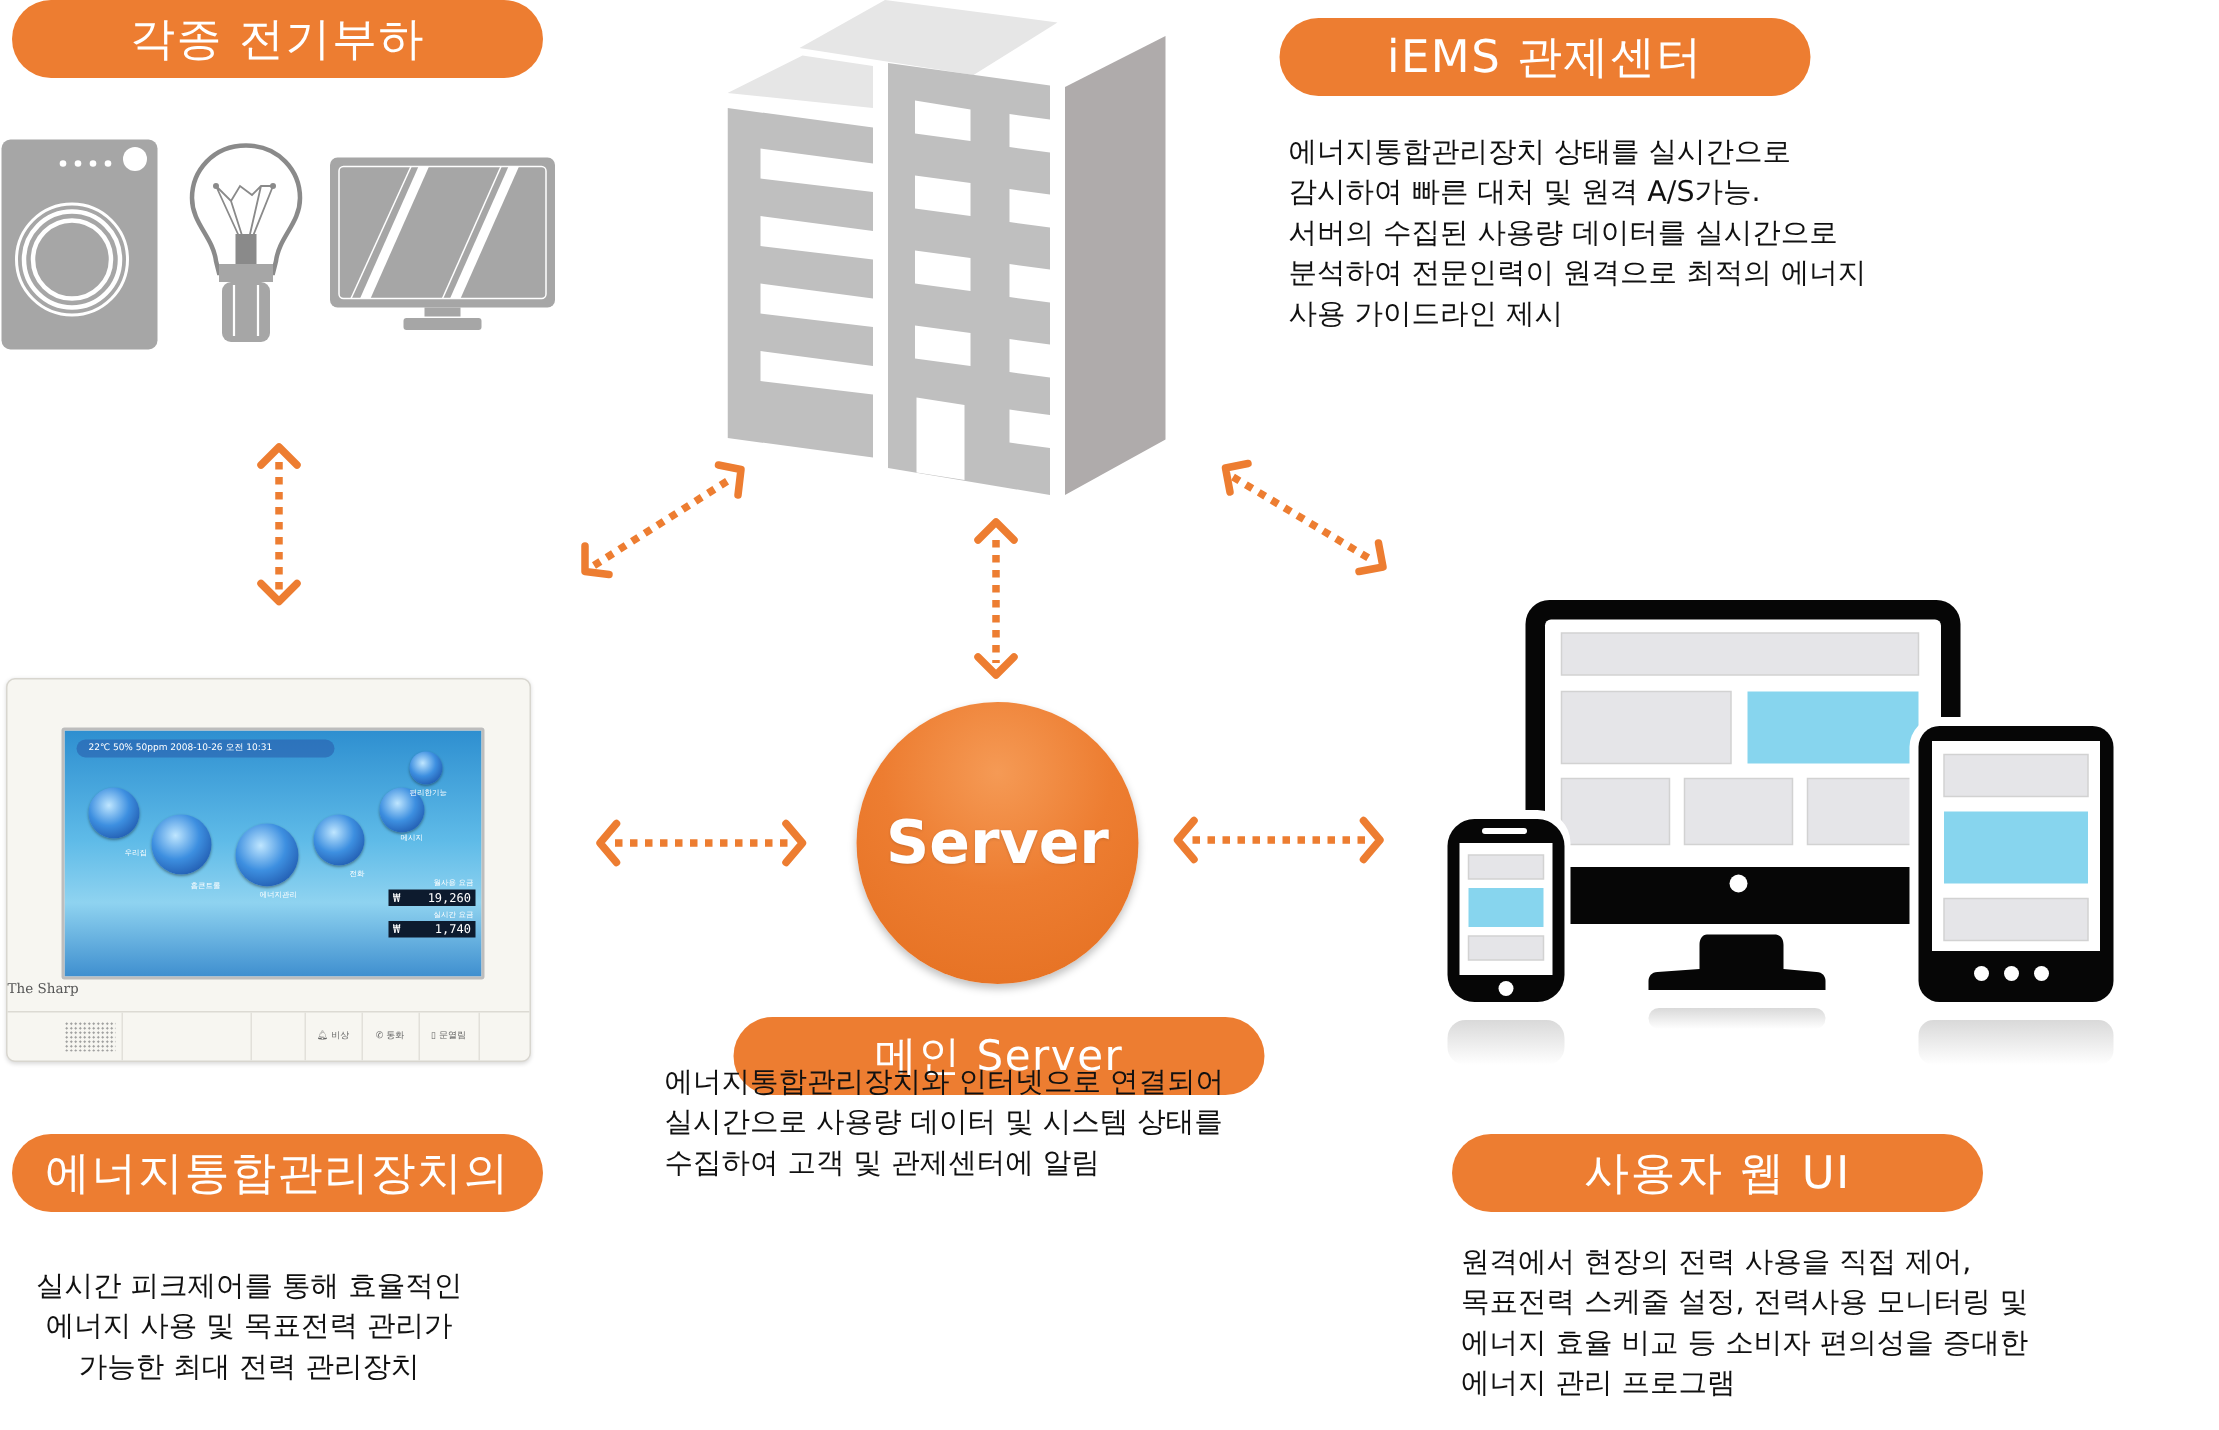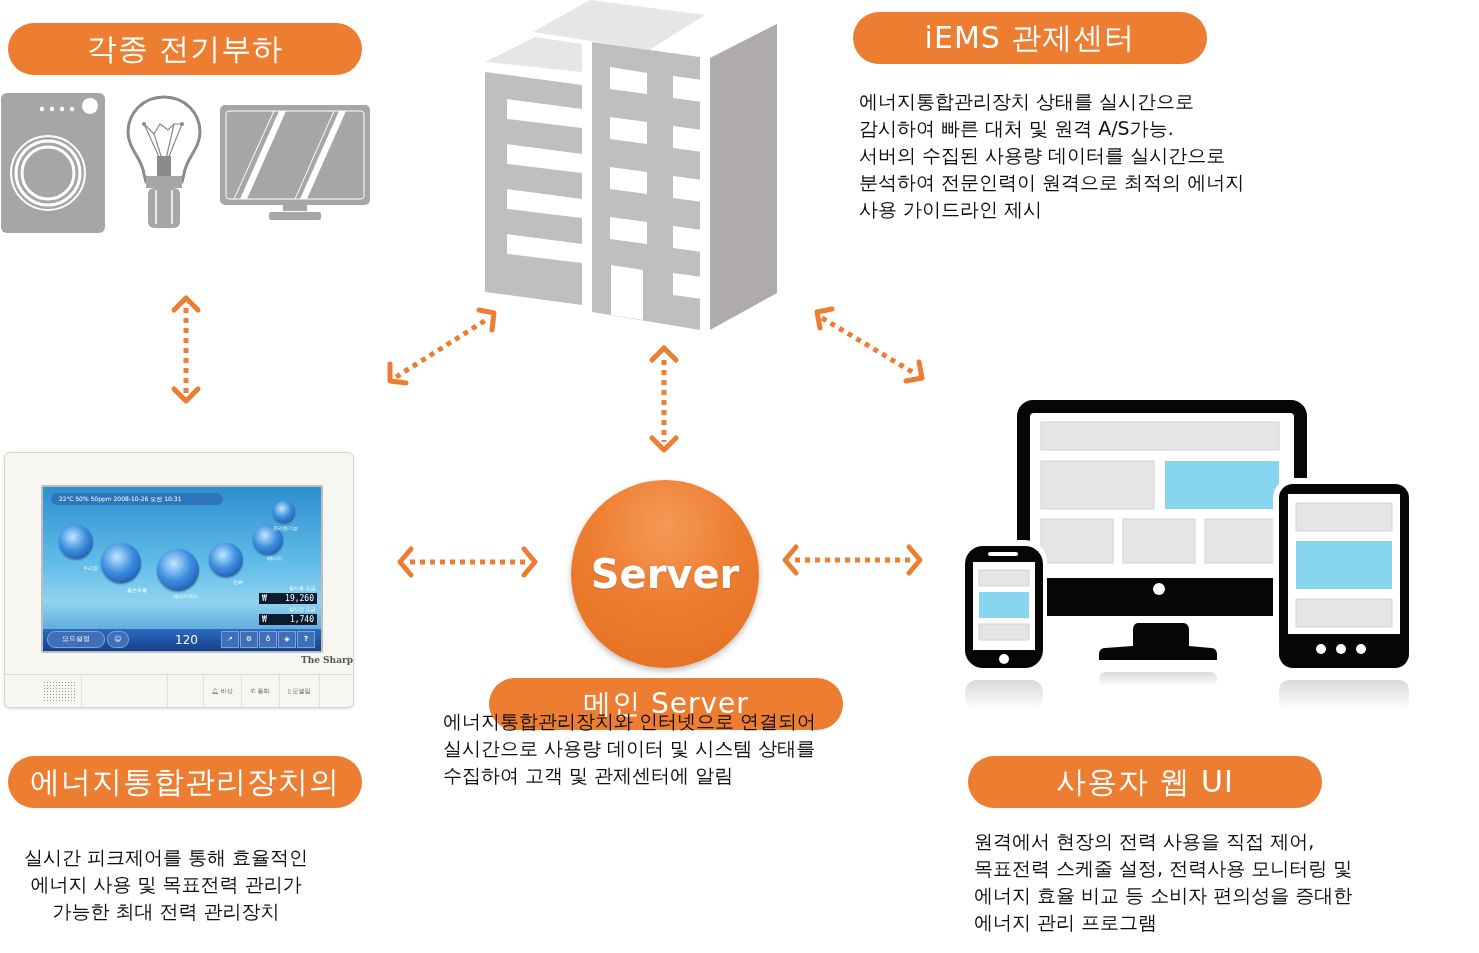--- a/index.html
+++ b/index.html
@@ -5,21 +5,21 @@
   html, body { margin:0; padding:0; background:#ffffff; }
   body { width:1479px; height:953px; position:relative; overflow:hidden;
          font-family:"DejaVu Sans", "Liberation Sans", sans-serif; color:#111; }
   .pill { position:absolute; background:#ED7D31; color:#fff; border-radius:28px;
           display:flex; align-items:center; justify-content:center;
           font-family:"DejaVu Sans", sans-serif; letter-spacing:1px; }
   .desc { position:absolute; font-size:19px; line-height:27px; color:#111;
           white-space:pre; font-family:"DejaVu Sans", sans-serif; }
   .abs { position:absolute; }
   svg { display:block; }
-  .server-circle { position:absolute; left:571px; top:480px; width:188px; height:188px;
+  .server-circle { position:absolute; left:571px; top:468px; width:188px; height:188px;
      border-radius:50%;
      background: radial-gradient(circle at 50% 25%, #F59A55 0%, #ED7D31 45%, #E46F20 100%);
      box-shadow: 0 3px 6px rgba(0,0,0,0.25);
      display:flex; align-items:center; justify-content:center; }
   .server-circle span { color:#fff; font-weight:bold; font-size:40px;
      font-family:"DejaVu Sans", sans-serif; text-shadow:0 1px 2px rgba(0,0,0,0.15); }
   
   .wallpad { position:absolute; left:4px; top:452px; width:348px; height:254px;
      background:#f7f6f1; border:1px solid #d8d6cf; border-radius:6px;
      box-shadow:0 1px 3px rgba(0,0,0,0.15); }
@@ -34,33 +34,33 @@
   .wp-icon { position:absolute; border-radius:50%;
      background:radial-gradient(circle at 40% 35%, #bfe6ff 0%, #3d8fe0 45%, #123f95 100%);
      box-shadow:0 1px 2px rgba(0,0,0,0.4); }
   .wp-label { position:absolute; font-size:5px; color:#fff; white-space:nowrap; font-family:"DejaVu Sans", sans-serif; }
   .wp-val { position:absolute; background:#0d1b2e; color:#fff; font-size:8px; height:11px;
      line-height:11px; width:58px; font-family:"DejaVu Sans Mono", monospace; }
   .wp-val .cur { position:absolute; left:3px; }
   .wp-val .num { position:absolute; right:3px; }
   .wp-btn { position:absolute; bottom:3px; height:15px; background:#3f6fb8;
      border:1px solid #7fa3d8; color:#fff; font-size:7px; line-height:15px; text-align:center; }
-  .wp-brand { position:absolute; left:0; width:100%; top:202px; text-align:right;
-     font-family:"DejaVu Serif", serif; font-size:9px; color:#555;font-weight:bold; }
+  .wp-brand { position:absolute; left:0; width:100%; top:202px; text-align:left;
+     font-family:"DejaVu Serif", serif; font-size:9px; color:#555; }
   .wp-footer { position:absolute; left:0; bottom:0; width:100%; height:32px;
      border-top:1px solid #dcdad3; }
   .wp-cell { position:absolute; top:0; height:32px; border-right:1px solid #e2e0da;
      font-size:6px; color:#666; line-height:32px; text-align:center; }
   .wp-speaker { position:absolute; left:38px; top:6px; width:34px; height:20px;
      background-image:radial-gradient(#999 30%, transparent 31%); background-size:3px 3px; }
 </style>
 </head>
 <body>
 
-<div class="pill" style="left:8px;top:23px;width:354px;height:52px;font-size:30px;">
+<div class="pill" style="left:8px;top:0;width:354px;height:52px;font-size:30px;">
   <span>각종 전기부하</span>
 </div>
 
 <div class="pill" style="left:853px;top:12px;width:354px;height:52px;font-size:30px;">
   <span>iEMS 관제센터</span>
 </div>
 
 <div class="pill" style="left:8px;top:756px;width:354px;height:52px;font-size:30px;">
   <span>에너지통합관리장치의</span>
 </div>
@@ -229,30 +229,20 @@
     <div class="wp-val" style="left:216px;top:106px;">
       <span class="cur">₩</span>
       <span class="num">19,260</span>
     </div>
     <div class="wp-label" style="left:246px;top:119px;">실시간 요금</div>
     <div class="wp-val" style="left:216px;top:127px;">
       <span class="cur">₩</span>
       <span class="num">1,740</span>
     </div>
 
-    <div class="wp-bottom">
-      <div class="wp-btn" style="left:4px;width:56px;border-radius:8px;">모드설정</div>
-      <div class="wp-btn" style="left:64px;width:20px;border-radius:8px;">☺</div>
-      <div style="position:absolute;left:132px;bottom:3px;color:#fff;font-size:12px;line-height:15px;">120</div>
-      <div class="wp-btn" style="left:178px;width:16px;">↗</div>
-      <div class="wp-btn" style="left:197px;width:16px;">⚙</div>
-      <div class="wp-btn" style="left:216px;width:16px;">♁</div>
-      <div class="wp-btn" style="left:235px;width:16px;">◈</div>
-      <div class="wp-btn" style="left:254px;width:16px;font-weight:bold;">?</div>
-    </div>
   </div>
   <div class="wp-brand">The Sharp</div>
   <div class="wp-footer">
     <div class="wp-speaker"></div>
     <div class="wp-cell" style="left:0;width:76px;"></div>
     <div class="wp-cell" style="left:76px;width:86px;"></div>
     <div class="wp-cell" style="left:162px;width:36px;"></div>
     <div class="wp-cell" style="left:198px;width:38px;">
       <span>🔔︎</span>
       <span>비상</span>

